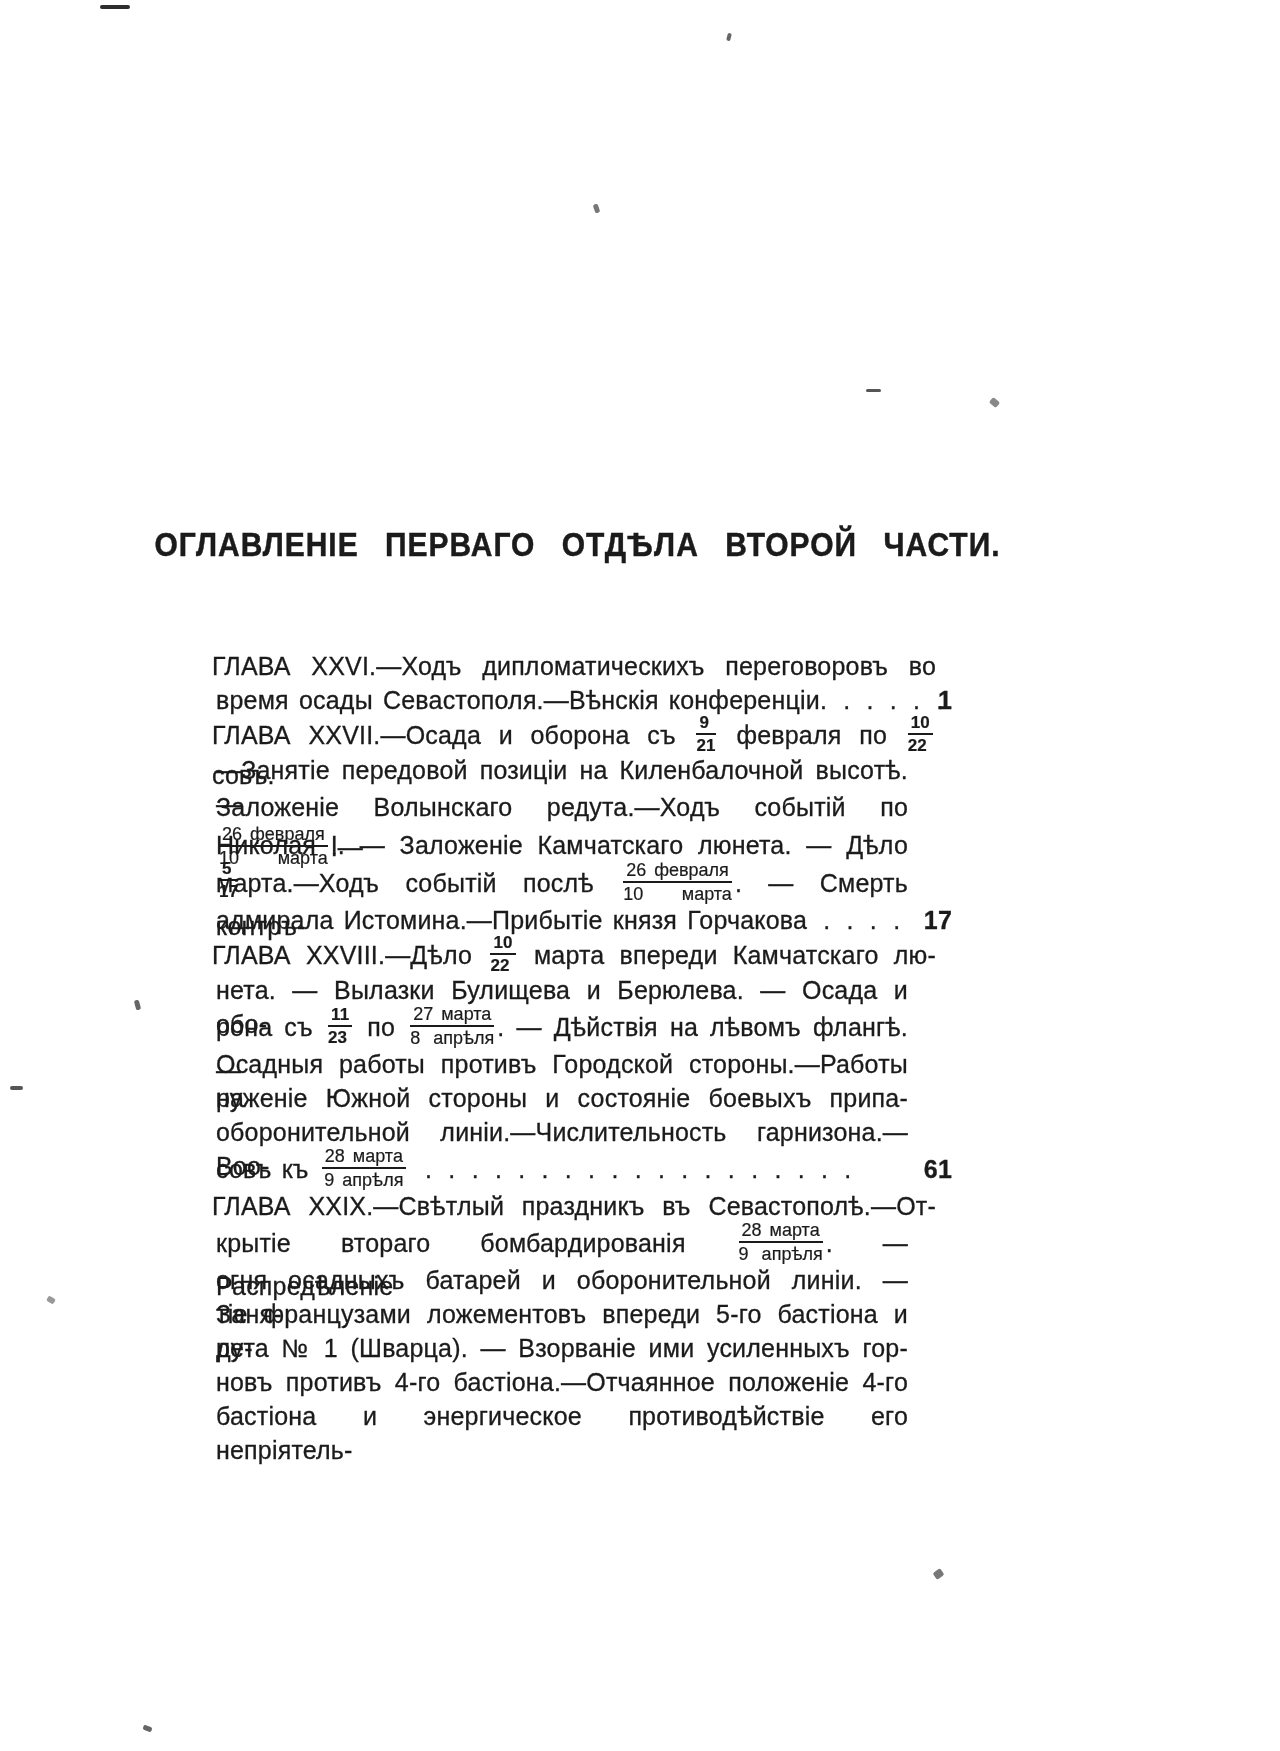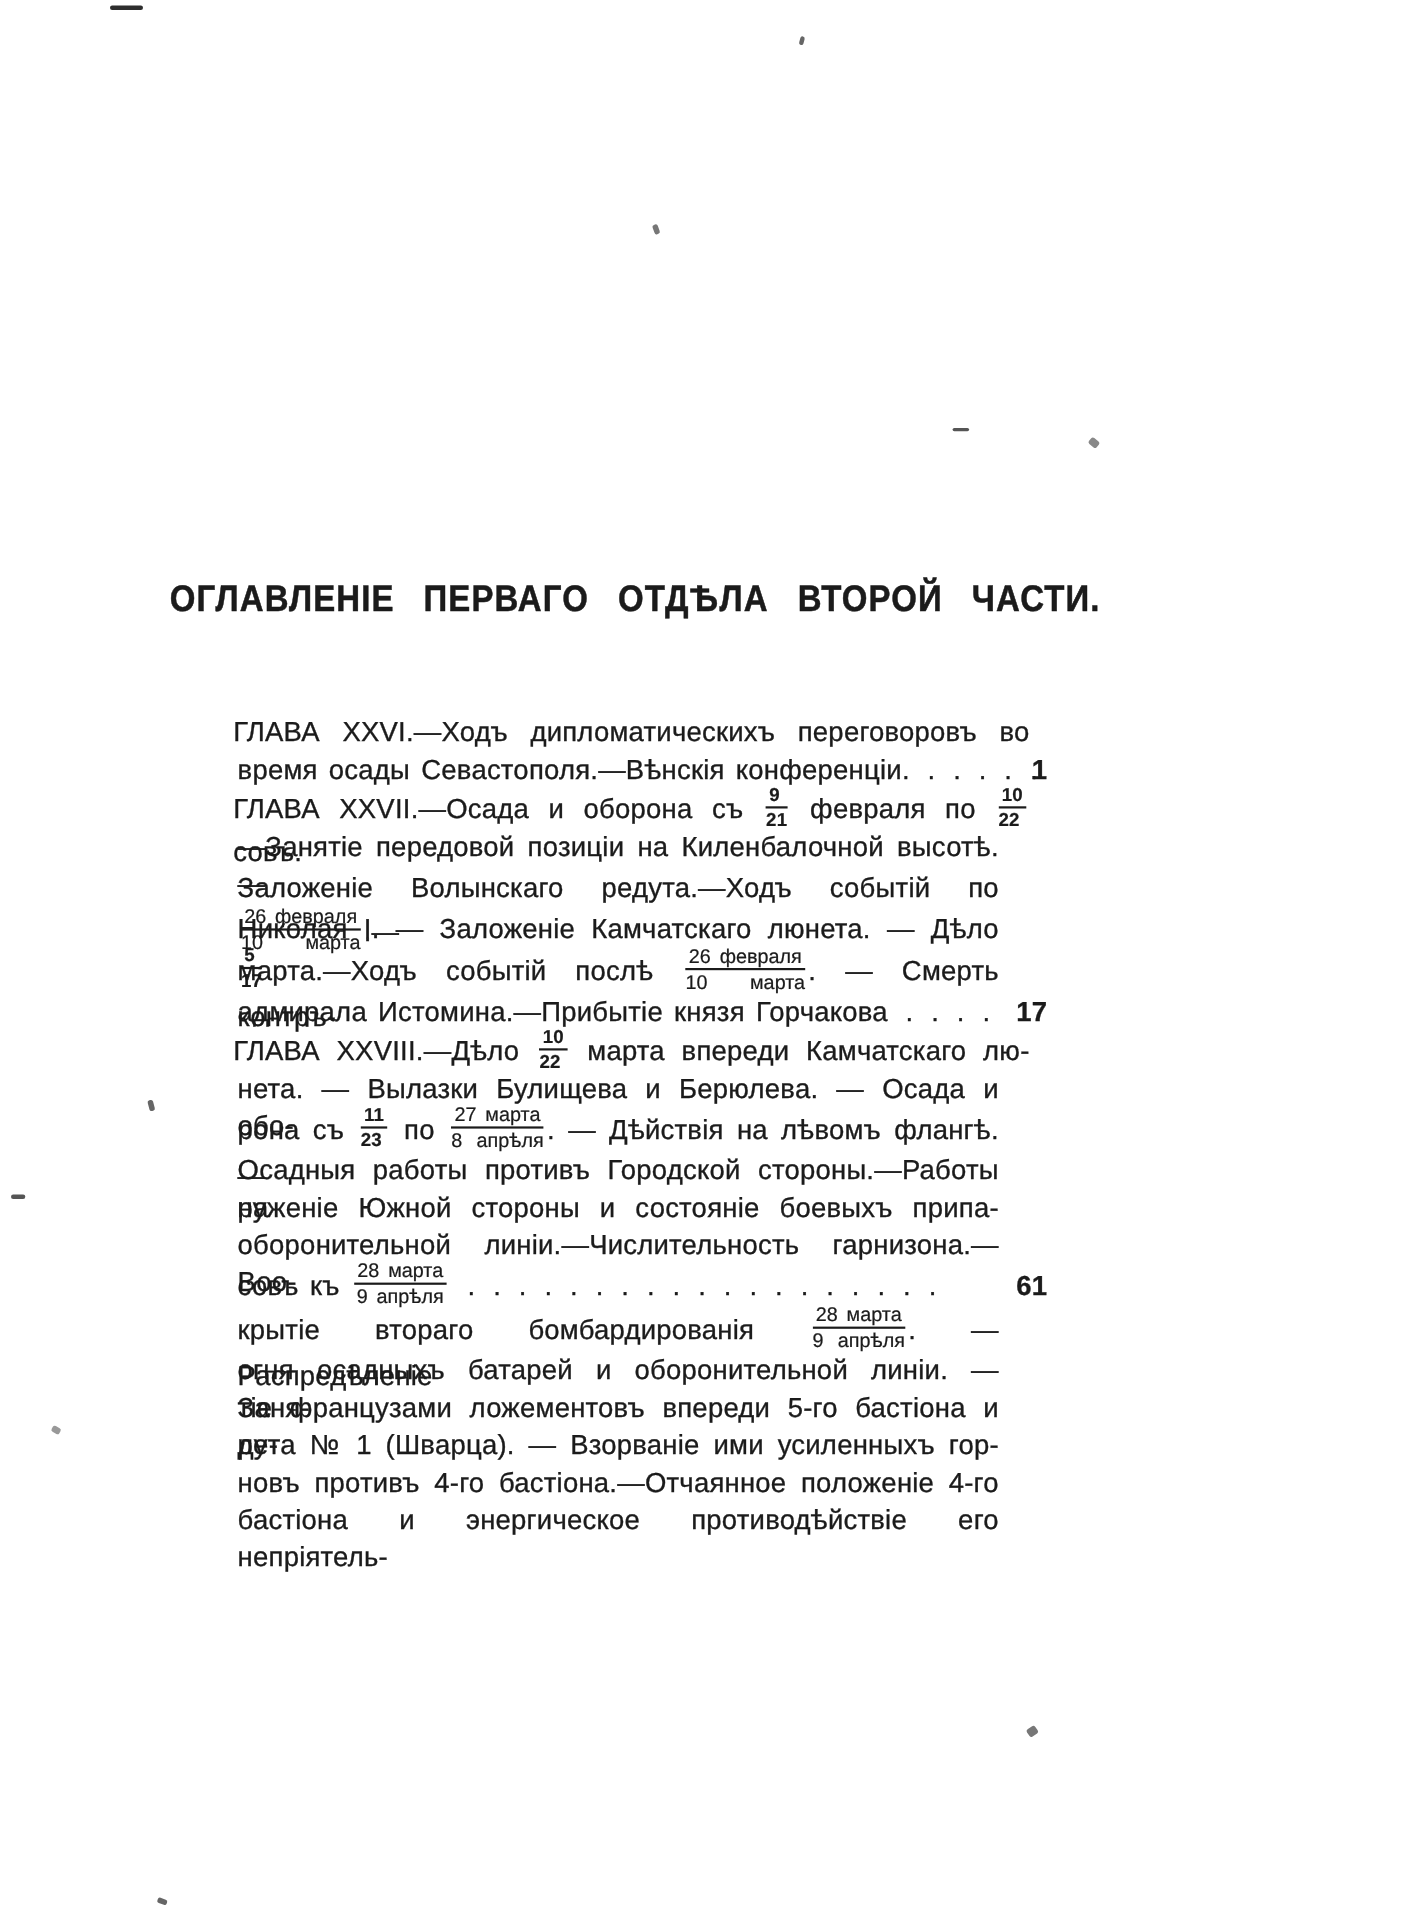--- a/index.html
+++ b/index.html
@@ -73,20 +73,21 @@
       <div class="line cont just nfrac"><span>Николая I. — Заложеніе Камчатскаго люнета. — Дѣло </span><span class="frac numeric"><span class="n">5</span><span class="d">17</span></span></div>
       <div class="line cont just wfrac"><span>марта.—Ходъ событій послѣ </span><span class="frac word"><span class="n">26 февраля</span><span class="d">10 марта</span></span><span>. — Смерть контръ-</span></div>
       <div class="line cont"><span>адмирала Истомина.—Прибытіе князя Горчакова</span><span class="leader"> . . . .</span><span class="pagenum">17</span></div>
       <div class="line chapter just nfrac"><span>ГЛАВА XXVIII.—Дѣло </span><span class="frac numeric"><span class="n">10</span><span class="d">22</span></span><span> марта впереди Камчатскаго лю-</span></div>
       <div class="line cont just"><span>нета. — Вылазки Булищева и Берюлева. — Осада и обо-</span></div>
       <div class="line cont just wfrac"><span>рона съ </span><span class="frac numeric"><span class="n">11</span><span class="d">23</span></span><span> по </span><span class="frac word"><span class="n">27 марта</span><span class="d">8 апрѣля</span></span><span>. — Дѣйствія на лѣвомъ флангѣ. —</span></div>
       <div class="line cont just"><span>Осадныя работы противъ Городской стороны.—Работы на</span></div>
       <div class="line cont just"><span>руженіе Южной стороны и состояніе боевыхъ припа-</span></div>
       <div class="line cont just"><span>оборонительной линіи.—Числительность гарнизона.—Воо-</span></div>
       <div class="line cont wfrac"><span>совъ къ </span><span class="frac word"><span class="n">28 марта</span><span class="d">9 апрѣля</span></span><span class="leader"> . . . . . . . . . . . . . . . . . . .</span><span class="pagenum">61</span></div>
+      <div class="line chapter just"><span>ГЛАВА XXIX.—Свѣтлый праздникъ въ Севастополѣ.—От-</span></div>
       <div class="line cont just wfrac"><span>крытіе втораго бомбардированія </span><span class="frac word"><span class="n">28 марта</span><span class="d">9 апрѣля</span></span><span>. — Распредѣленіе</span></div>
       <div class="line cont just"><span>огня осадныхъ батарей и оборонительной линіи. — Заня-</span></div>
       <div class="line cont just"><span>тіе французами ложементовъ впереди 5-го бастіона и ре-</span></div>
       <div class="line cont just"><span>дута № 1 (Шварца). — Взорваніе ими усиленныхъ гор-</span></div>
       <div class="line cont just"><span>новъ противъ 4-го бастіона.—Отчаянное положеніе 4-го</span></div>
       <div class="line cont just"><span>бастіона и энергическое противодѣйствіе его непріятель-</span></div>
     </div>
 
   <div class="artifact" style="left:100px;top:5px;width:30px;height:4px;background:#2e2e2e;"></div>
   <div class="artifact" style="left:727px;top:33px;width:4px;height:8px;background:#666;transform:rotate(15deg);"></div>

